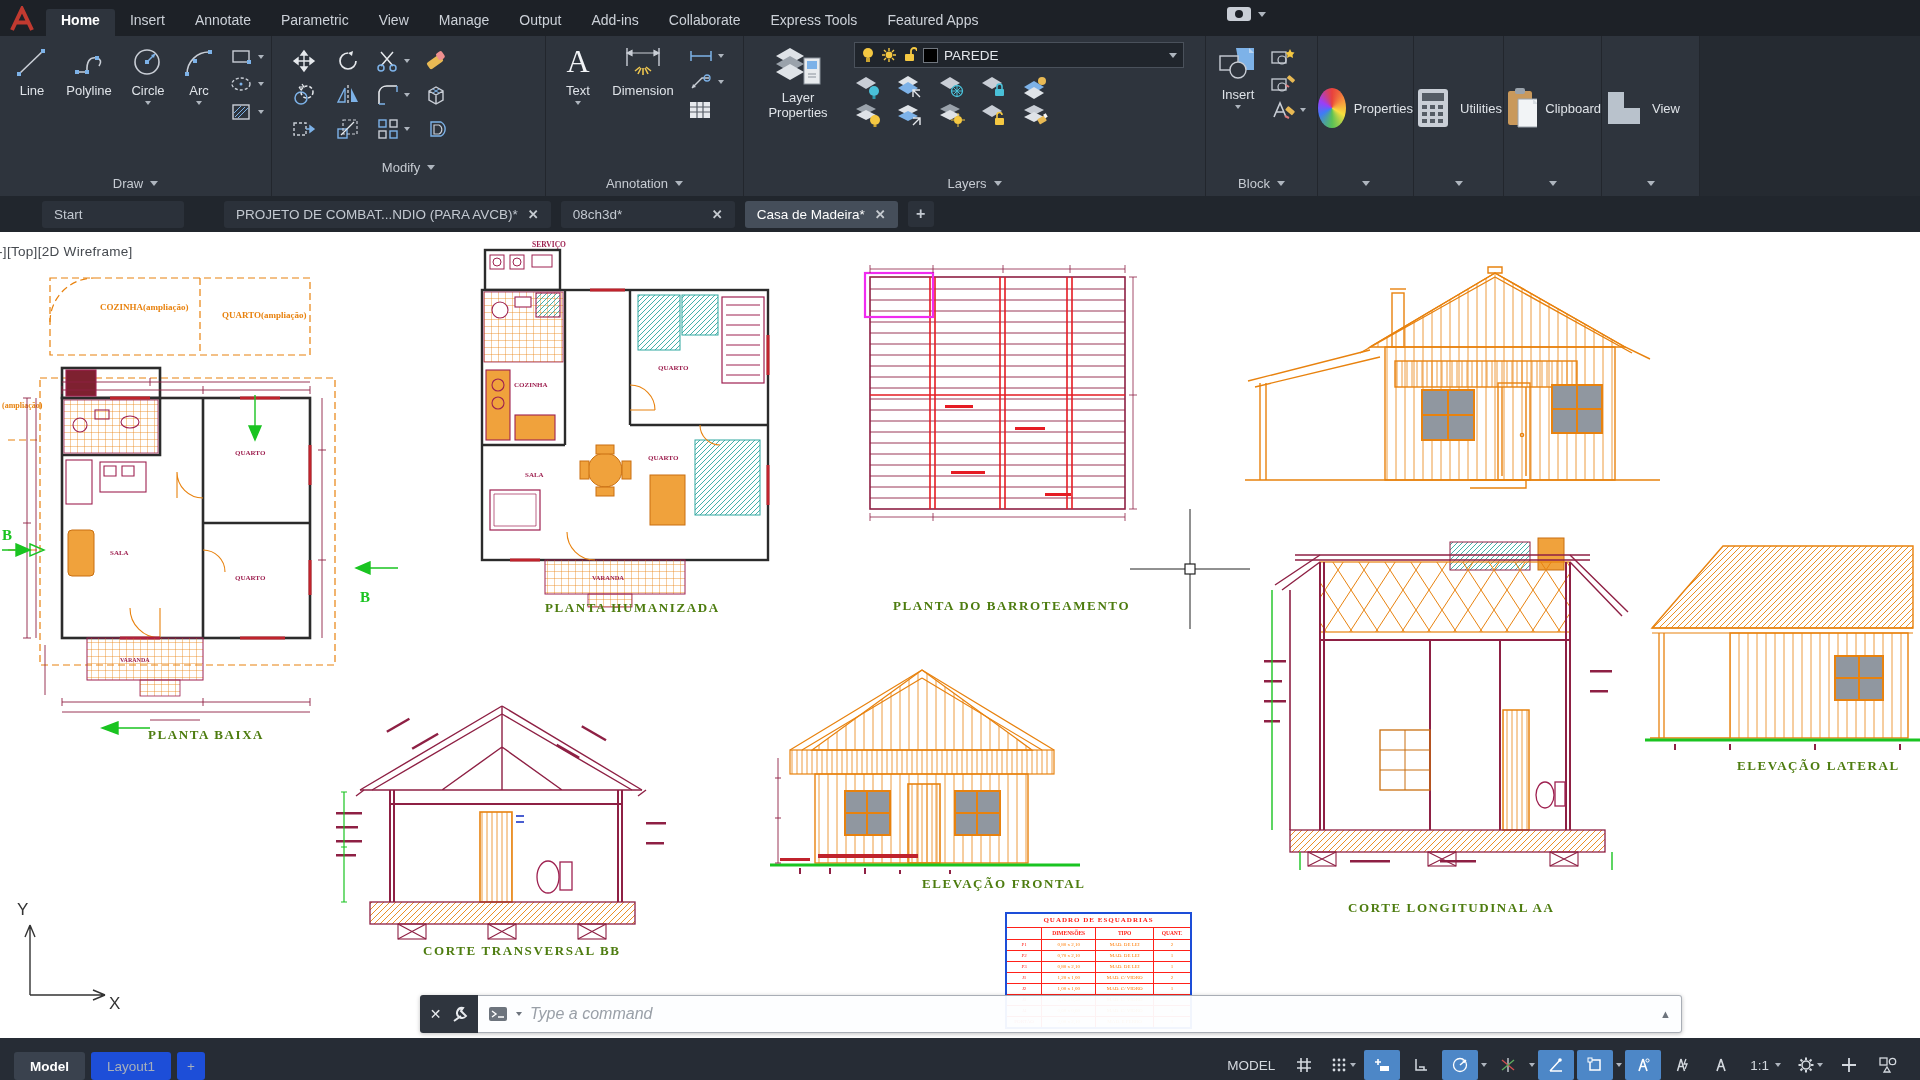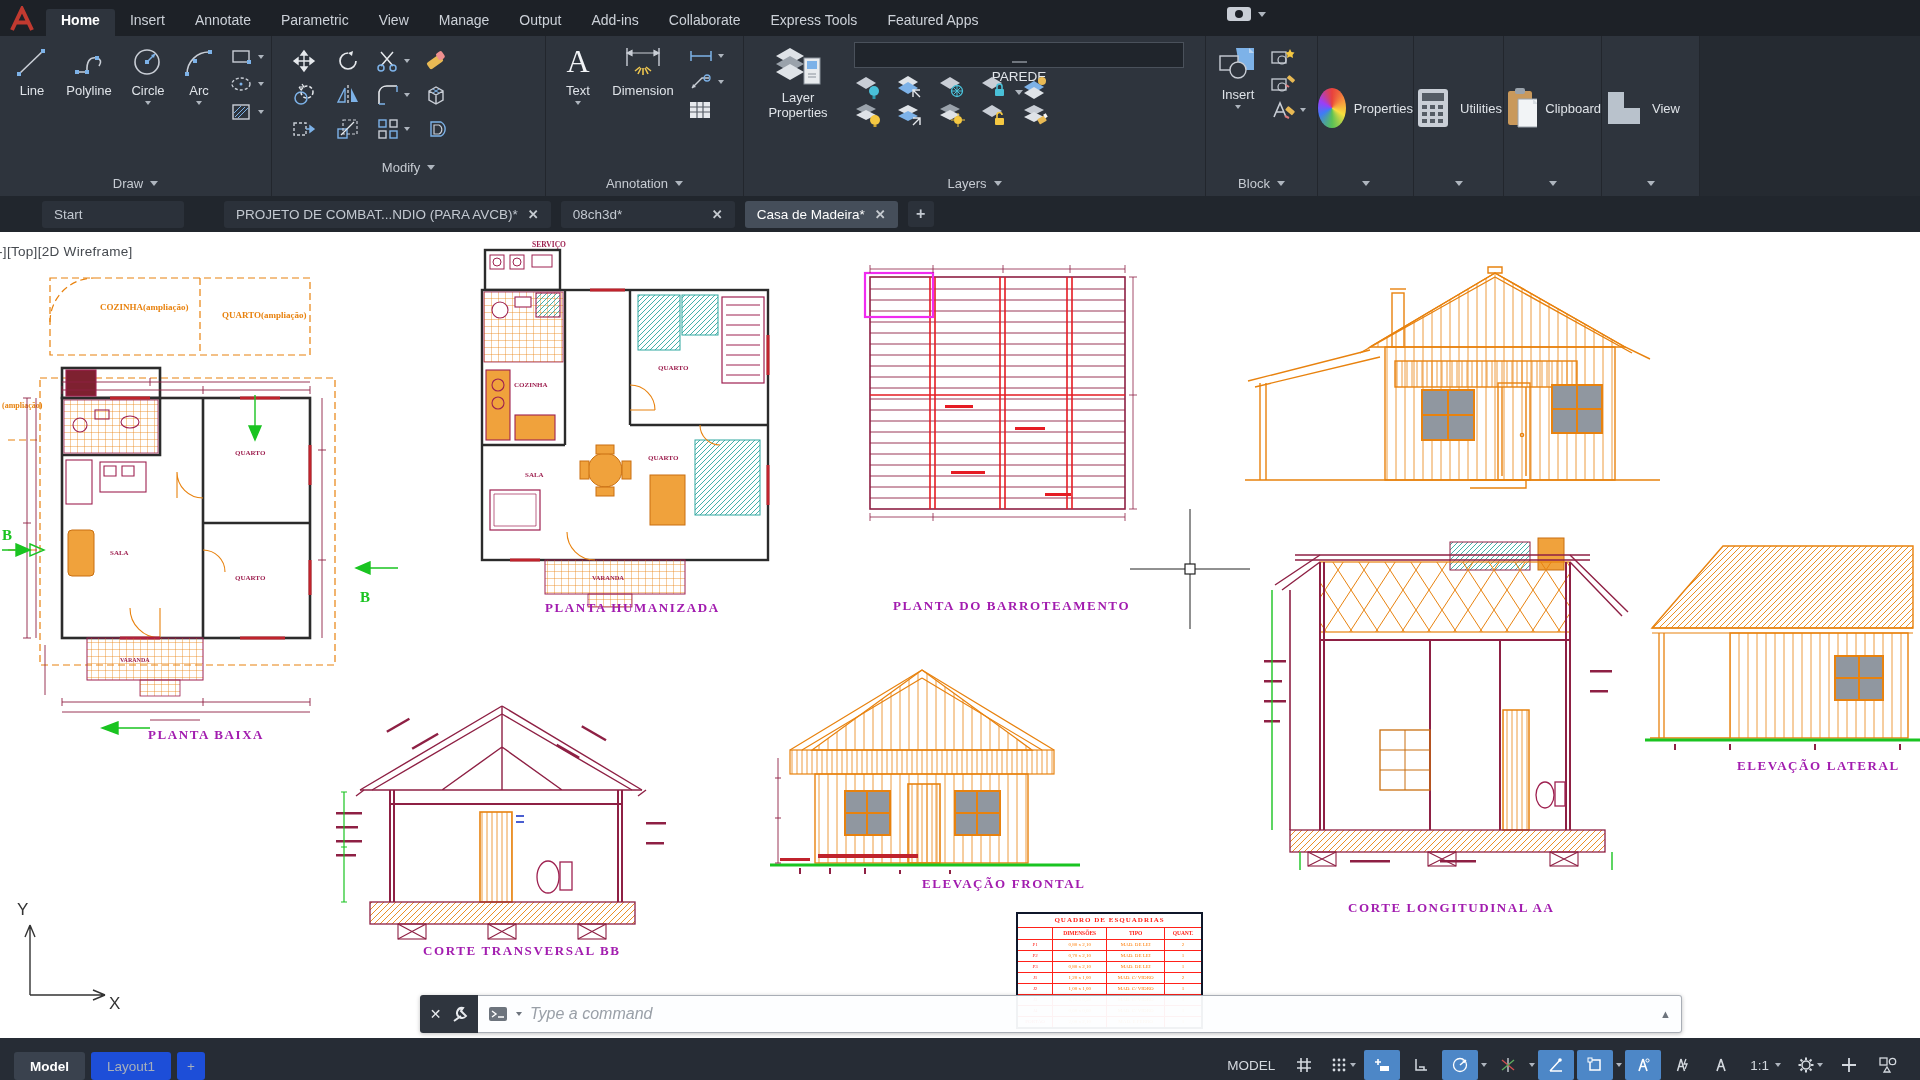--- a/index.html
+++ b/index.html
@@ -21,45 +21,45 @@
   .car{width:0;height:0;border-left:4px solid transparent;border-right:4px solid transparent;border-top:5px solid #aeb5be;}
   .car.s{border-left-width:3px;border-right-width:3px;border-top-width:4px;}
   .bigtool{display:flex;flex-direction:column;align-items:center;padding-top:8px;color:#dfe3e8;font-size:13px;gap:3px;}
   .smallcol{display:flex;flex-direction:column;justify-content:flex-start;gap:9px;padding-top:12px;}
   .smallrow{display:flex;align-items:center;gap:4px;}
   .mgrid{display:grid;grid-template-columns:repeat(4,44px);grid-auto-rows:34px;padding:8px 10px;align-items:center;justify-items:center;}
   .micon{display:flex;align-items:center;gap:3px;}
   .bigpanel{display:flex;flex-direction:row;align-items:center;padding-top:10px;gap:8px;color:#dfe3e8;font-size:13px;flex:1;}
   .ribbon-empty{flex:1;background:#252a31;}
   .ldrop{display:flex;align-items:center;gap:6px;background:#20252c;border:1px solid #4a515b;height:26px;
-         padding:0 6px;width:330px;box-sizing:border-box;margin:6px 0 5px 2px;flex-direction:column;}
+         padding:0 6px;width:330px;box-sizing:border-box;margin:6px 0 5px 2px;}
   .ldrop .lname{color:#e2e6eb;font-size:13.5px;flex:1;}
   .lrow{display:flex;gap:12px;padding:2px 2px;}
 
   
   .filetabs{height:36px;background:#21262d;display:flex;align-items:center;gap:10px;padding-left:42px;}
   .ftab{height:27px;display:flex;align-items:center;gap:10px;background:#2b313a;color:#c3c9d1;
         border-radius:3px;padding:0 12px;font-size:13.5px;white-space:nowrap;}
   .ftab.active{background:#454e5a;color:#fff;}
   .fx{color:#c6cbd1;font-size:13px;font-weight:bold;}
   .addtab{width:26px;height:26px;background:#2b313a;border-radius:3px;color:#c3c9d1;display:flex;
           align-items:center;justify-content:center;font-size:16px;font-weight:bold;}
 
   
   .canvas{position:relative;height:806px;background:#ffffff;overflow:hidden;}
   .vplabel{position:absolute;left:-6px;top:12px;color:#45494f;font-size:13.5px;letter-spacing:.3px;}
-  .cadlabel{position:absolute;font-family:"Liberation Serif",serif;font-weight:bold;color:#a21caf;
+  .cadlabel{position:absolute;font-family:"Liberation Serif",serif;font-weight:bold;color:#4d7c0f;
             font-size:13px;letter-spacing:1.6px;white-space:nowrap;}
   .dsvg{position:absolute;}
   .svgtxt{font-family:"Liberation Serif",serif;font-weight:bold;fill:#9e2150;}
   .otxt{font-family:"Liberation Serif",serif;font-weight:bold;fill:#e8820e;}
 
   
-  .quadro{position:absolute;left:1005px;top:680px;width:187px;border:2px solid #0f172a;background:rgba(255,255,255,.85);
-          border-collapse:collapse;z-index:1;margin-left:11px;}
+  .quadro{position:absolute;left:1005px;top:680px;width:187px;border:2px solid #1d4ed8;background:rgba(255,255,255,.85);
+          border-collapse:collapse;z-index:1;}
   .quadro td,.quadro th{border:1px solid #ff2119;font-size:5px;color:#ff7a00;padding:1px 2px;text-align:center;
           font-family:"Liberation Serif",serif;line-height:1.6;}
   .quadro .ttl{color:#ff2119;font-size:7px;font-weight:bold;letter-spacing:1px;}
   .quadro th{color:#ff2119;font-size:5.5px;}
   .quadro td:first-child{color:#ff2119;}
 
   
   .cmdbar{position:absolute;left:420px;top:763px;width:1262px;height:38px;display:flex;z-index:5;
           border-radius:3px;box-shadow:0 1px 4px rgba(0,0,0,.25);}
   .cmdgrip{width:58px;background:#2f353e;border-radius:3px 0 0 3px;display:flex;align-items:center;

